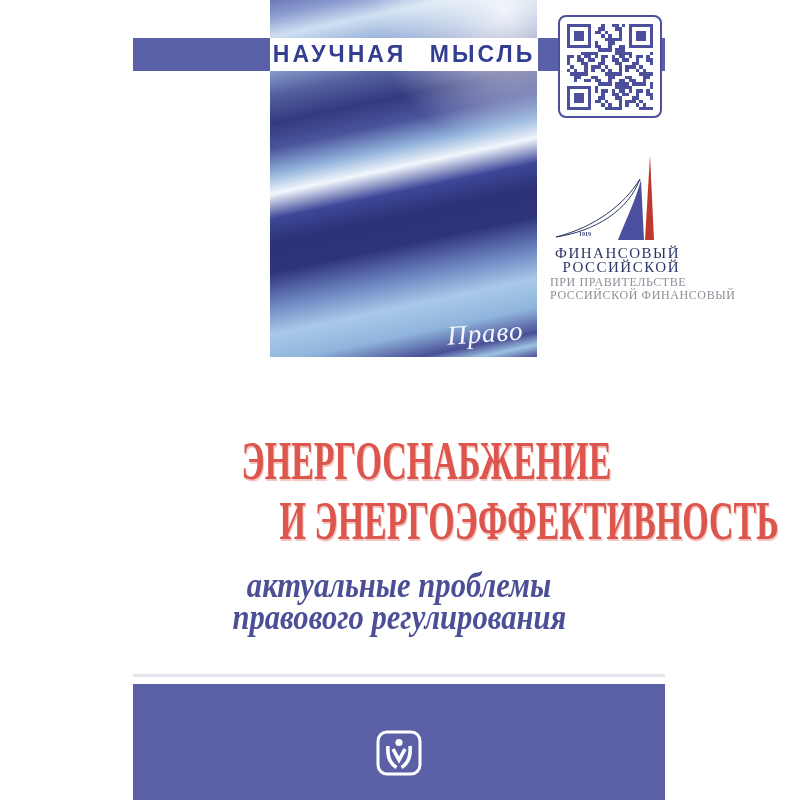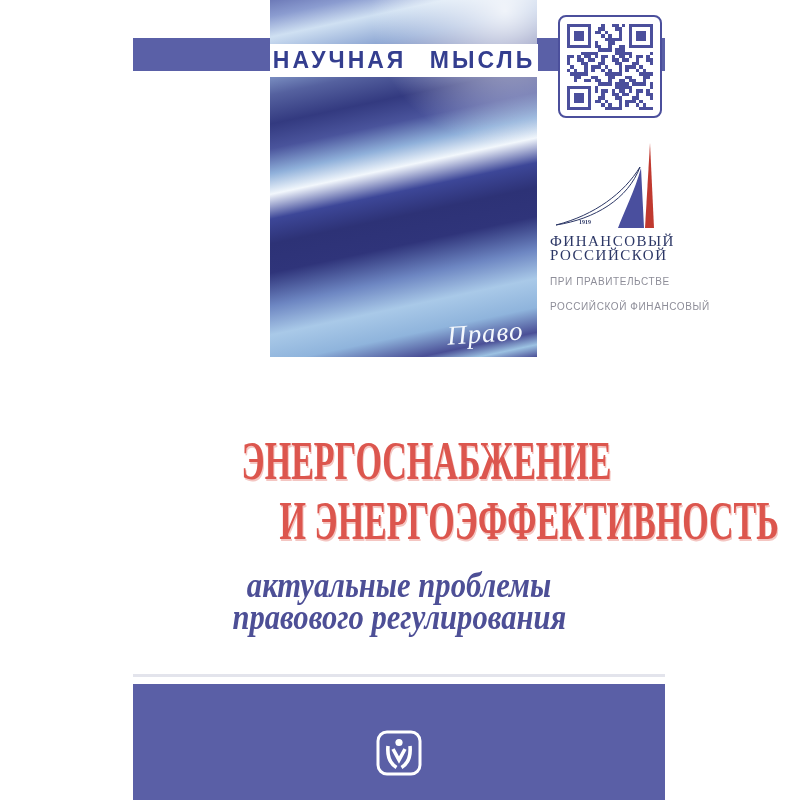--- a/index.html
+++ b/index.html
@@ -29,45 +29,45 @@
         #cfe0f2 91%, #8b9cd0 96%, #6d7ab8 100%);
   }
   .pravo{
     position:absolute;right:14px;bottom:8px;
     font-family:"Liberation Serif", serif;font-style:italic;
     font-size:27px;color:#f4f8fd;transform:rotate(-4deg);letter-spacing:1px;
   }
   
   .series-strip{
     position:absolute;left:137px;top:38px;width:268px;height:33px;background:#ffffff;
-    display:flex;align-items:center;justify-content:center;margin-top:6px;
+    display:flex;align-items:center;justify-content:center;
   }
   .series-strip span{
     font-family:"Liberation Sans", sans-serif;font-weight:bold;font-size:23px;
     color:#343e8f;letter-spacing:3px;word-spacing:14px;white-space:nowrap;
     transform:scaleY(1.05);
   }
   
   .qr-box{
     position:absolute;left:425px;top:15px;width:104px;height:103px;
     background:#ffffff;border:2px solid #4b4f9c;border-radius:8px;
     box-sizing:border-box;display:flex;align-items:center;justify-content:center;
   }
   
   .uni{
-    position:absolute;left:417px;top:134px;width:130px;text-align:left;
+    position:absolute;left:417px;top:146px;width:130px;text-align:right;
   }
   .uni svg{display:block;margin:0 auto;}
   .uni-name{
     font-family:"Liberation Serif", serif;font-size:15px;color:#2c3766;
     letter-spacing:1.5px;line-height:14px;white-space:nowrap;
   }
   .uni-sub{
-    font-family:Liberation Sans, sans-serif;font-size:10px;color:#8e8e99;
-    letter-spacing:0.6px;line-height:8.5px;margin-top:16px;white-space:nowrap;
+    font-family:Liberation Serif, serif;font-size:12px;color:#8e8e99;
+    letter-spacing:0.6px;line-height:8.5px;margin-top:4px;white-space:nowrap;
   }
   
   .title-line{
     position:absolute;left:0;width:532px;text-align:center;
     font-family:"Liberation Serif", serif;font-weight:bold;font-size:54px;
     line-height:54px;color:#dc564e;white-space:nowrap;
   }
   .title-line span{
     display:inline-block;transform:scaleX(0.63);transform-origin:center;
     text-shadow:1.5px 1.5px 0 #f4c6c2, -0.5px -0.5px 0 #fde9e7;

